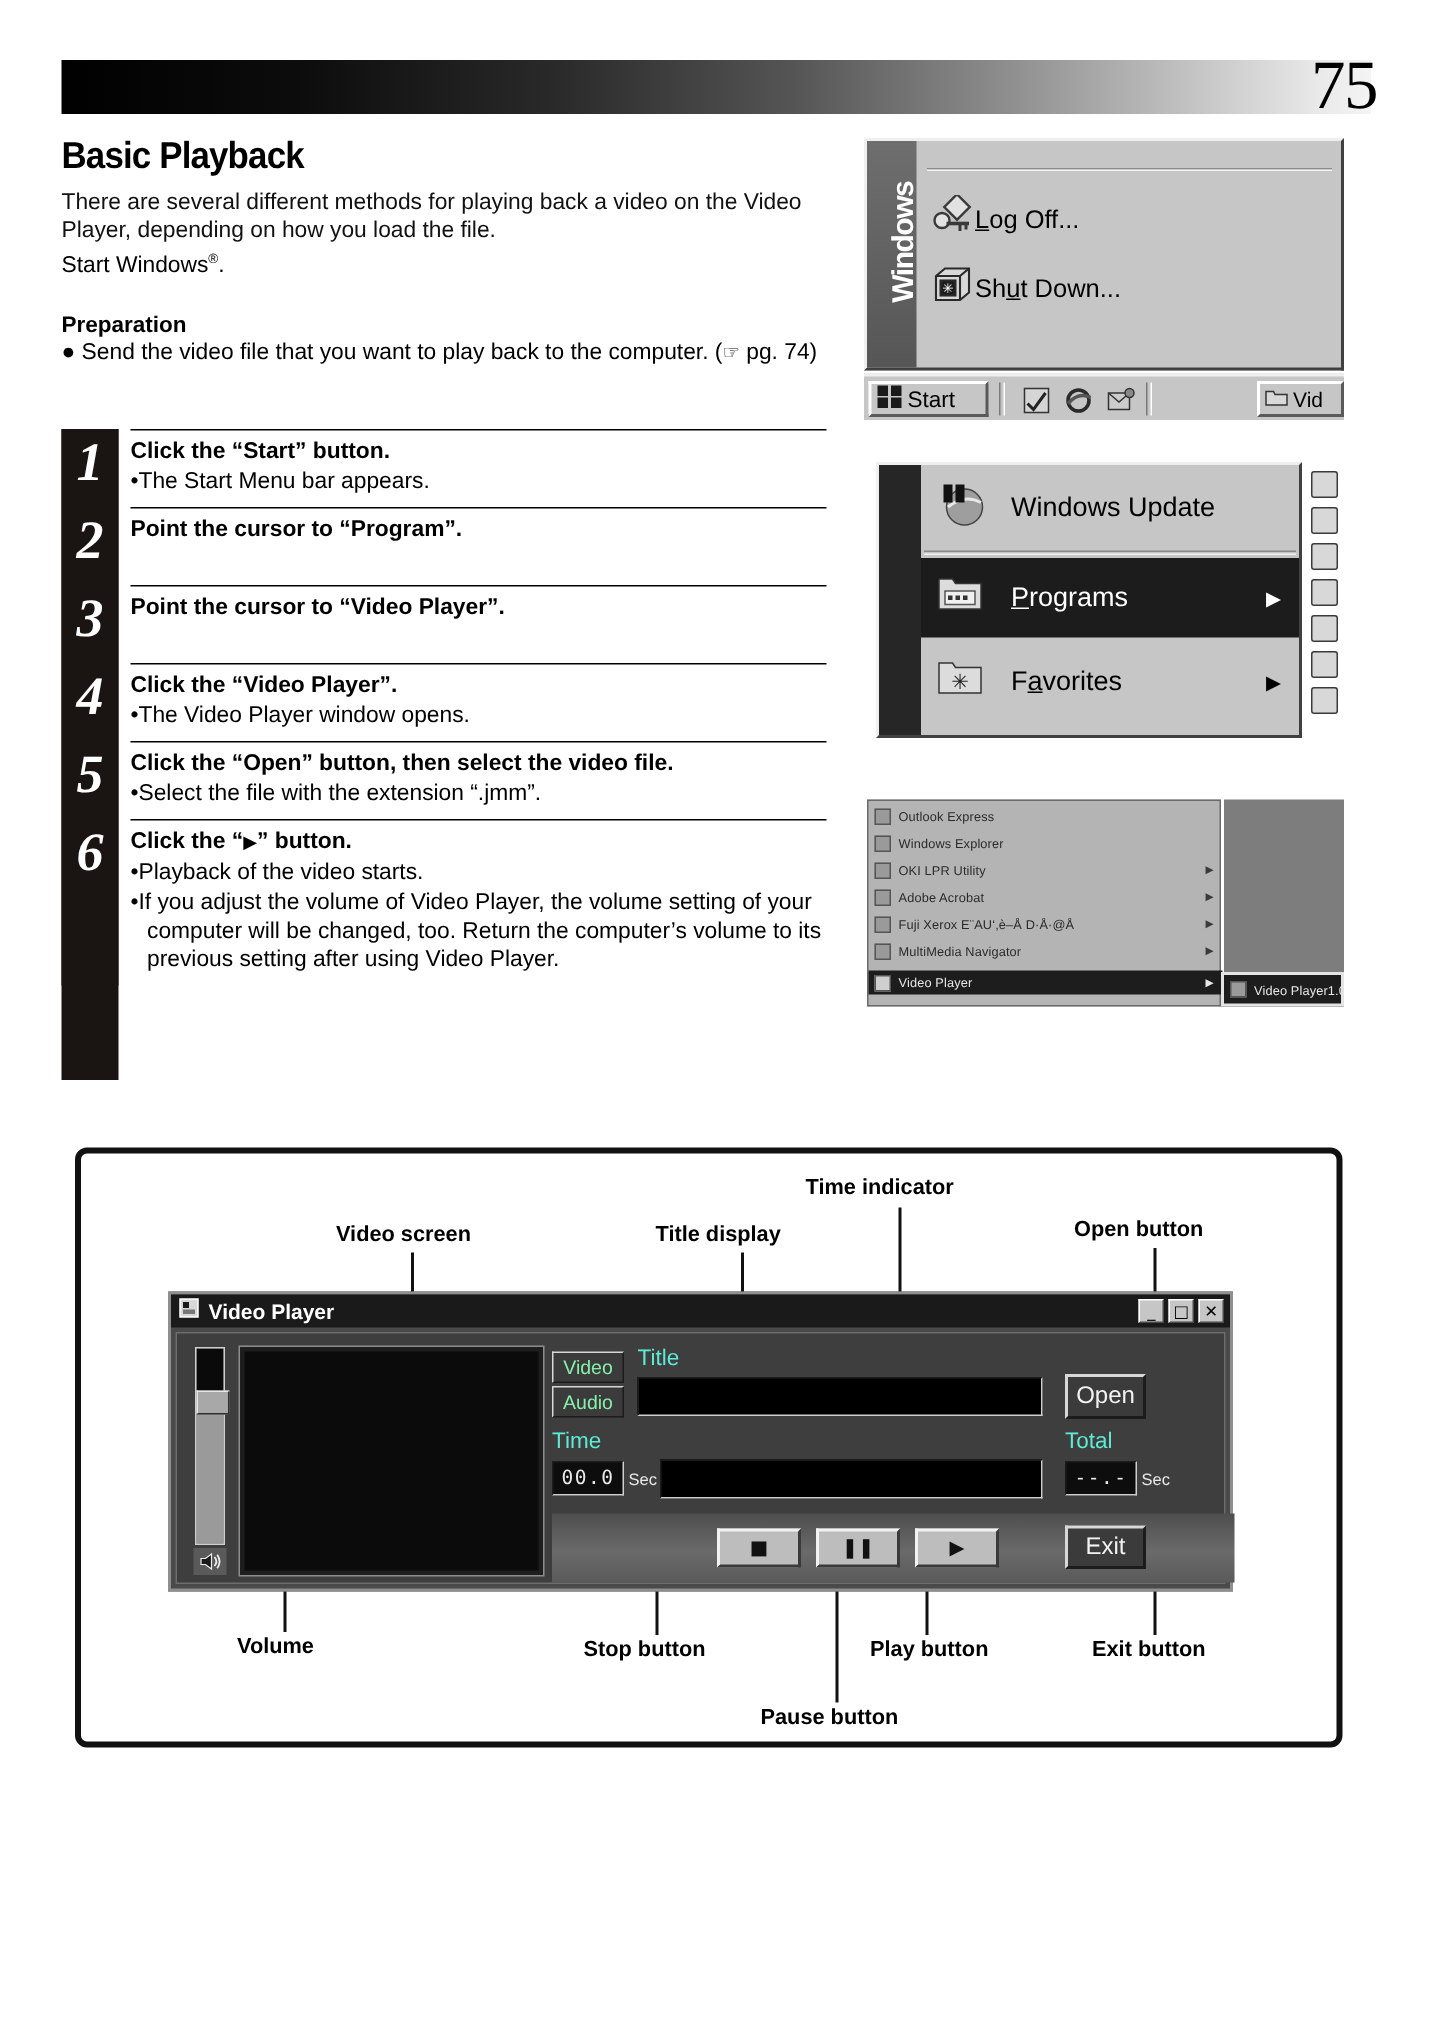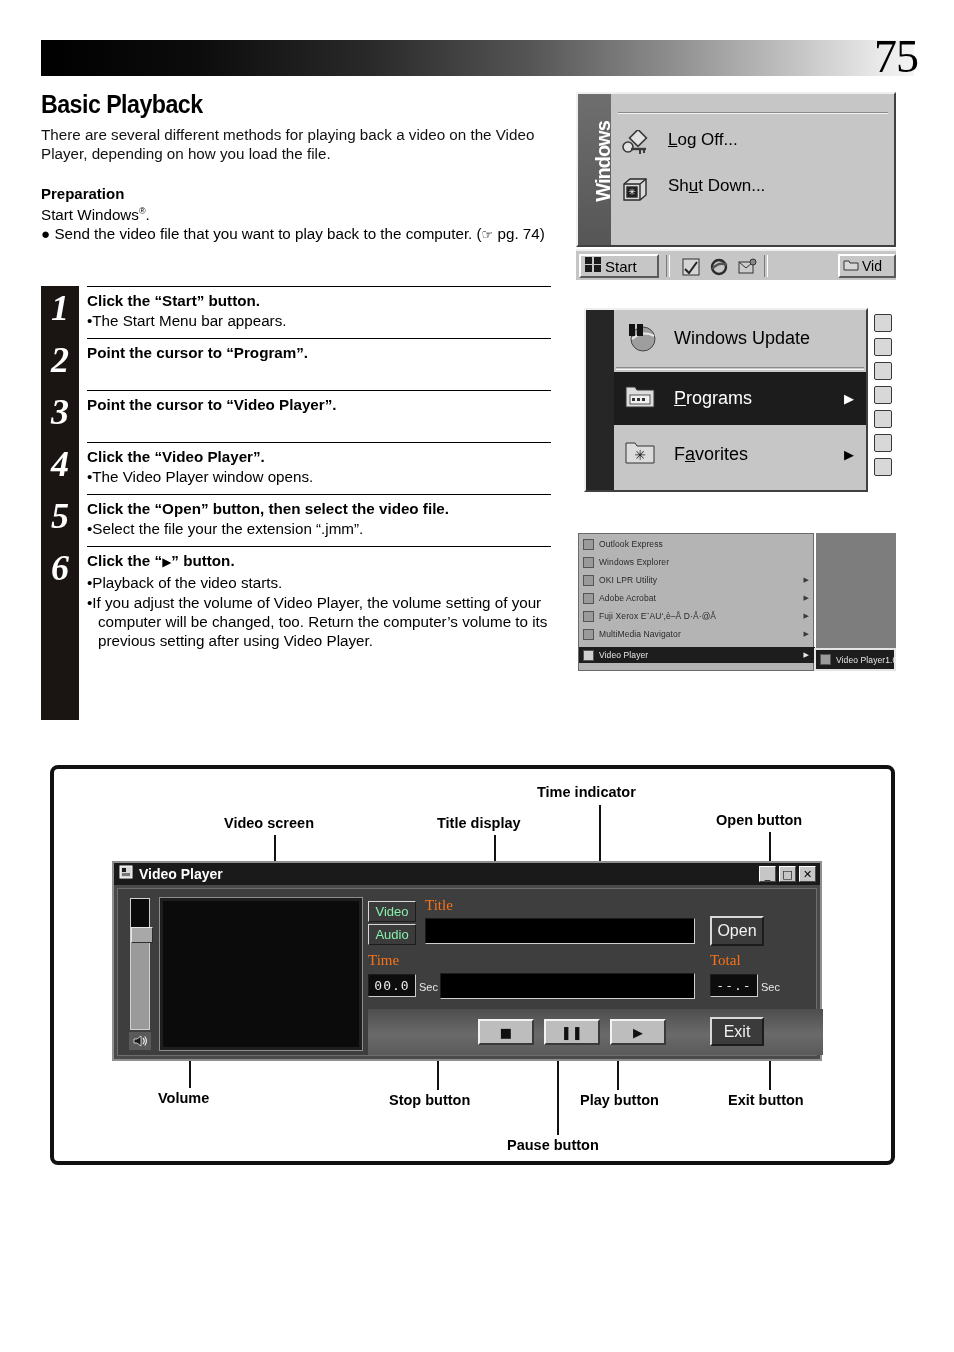--- a/index.html
+++ b/index.html
@@ -83,21 +83,21 @@
     background:linear-gradient(to bottom,#6e6e6e,#565656);
   }
   #s1-banner-text {
     position:absolute; left:-60px; top:56px; width:170px;
     transform:rotate(-90deg); transform-origin:center center;
     color:#fff; font-weight:bold; font-size:20px; letter-spacing:-1px;
     text-align:center; font-family:"Liberation Sans", sans-serif;
   }
   #s1-sep { position:absolute; left:40px; top:18px; width:270px; height:2px;
             border-top:1px solid #8a8a8a; border-bottom:1px solid #f2f2f2; }
-  .s1-item { position:absolute; left:42px; display:flex; align-items:flex-start; gap:18px; }
+  .s1-item { position:absolute; left:42px; display:flex; align-items:center; gap:0; }
   .s1-label { font-size:17px; color:#000; font-family:"Liberation Sans", sans-serif; }
   .s1-label u { text-decoration:underline; }
   #s1-taskbar {
     position:absolute; left:0; bottom:0; width:320px; height:31px;
     background:#c6c6c6; border-top:2px solid #efefef;
   }
   #s1-start {
     position:absolute; left:3px; top:3px; width:80px; height:24px;
     background:#c6c6c6; border-top:2px solid #fff; border-left:2px solid #fff;
     border-right:2px solid #5a5a5a; border-bottom:2px solid #5a5a5a;
@@ -209,21 +209,21 @@
     background:#0b0b0b; border:3px solid #1e1e1e; outline:1px solid #8d8d8d;
   }
 
   
   .vp-tab {
     position:absolute; width:48px; height:21px; background:#3b3b3b;
     border-top:1.5px solid #d8d8d8; border-left:1.5px solid #d8d8d8;
     border-right:1.5px solid #1c1c1c; border-bottom:1.5px solid #1c1c1c;
     color:#86efac; font-size:13px; display:flex; align-items:center; justify-content:center;
   }
-  .vp-lbl { position:absolute; color:#f97316; font-size:15px;font-family:Liberation Serif, serif; }
+  .vp-lbl { position:absolute; color:#5eead4; font-size:15px; }
   .vp-field {
     position:absolute; background:#000;
     border-top:1.5px solid #1c1c1c; border-left:1.5px solid #1c1c1c;
     border-right:1.5px solid #cfcfcf; border-bottom:1.5px solid #cfcfcf;
   }
   .vp-lcd {
     position:absolute; background:#0d0d0d;
     border-top:1.5px solid #1c1c1c; border-left:1.5px solid #1c1c1c;
     border-right:1.5px solid #cfcfcf; border-bottom:1.5px solid #cfcfcf;
     color:#e9e9e9; font-family:"DejaVu Sans Mono", monospace; font-size:13px;
@@ -249,22 +249,22 @@
 </style>
 </head>
 <body>
 
 <div id="header-band"></div>
 <div id="page-number">75</div>
 
 <div id="left-col">
   <h1 id="page-title">Basic Playback</h1>
   <p id="intro">There are several different methods for playing back a video on the Video Player, depending on how you load the file.</p>
+  <p id="prep-line"><span>Start Windows</span><span class="sup">®</span><span>.</span></p>
   <p id="prep-head">Preparation</p>
-  <p id="prep-line"><span>Start Windows</span><span class="sup">®</span><span>.</span></p>
   <p id="prep-bullet">● <span>Send the video file that you want to play back to the computer. (</span><span class="hand">☞</span> <span>pg. 74)</span></p>
 </div>
 
 <div id="steps">
   <div id="steps-bar"></div>
 
   <div class="step">
     <div class="step-num">1</div>
     <div class="step-body">
       <p class="step-title">Click the “Start” button.</p>
@@ -291,21 +291,21 @@
     <div class="step-body">
       <p class="step-title">Click the “Video Player”.</p>
       <p class="step-note">•<span>The Video Player window opens.</span></p>
     </div>
   </div>
 
   <div class="step">
     <div class="step-num">5</div>
     <div class="step-body">
       <p class="step-title">Click the “Open” button, then select the video file.</p>
-      <p class="step-note">•<span>Select the file your the extension “.jmm”.</span></p>
+      <p class="step-note">•<span>Select the file with the extension “.jmm”.</span></p>
     </div>
   </div>
 
   <div class="step">
     <div class="step-num">6</div>
     <div class="step-body">
       <p class="step-title"><span>Click the “</span><span class="tri">▶</span><span>” button.</span></p>
       <p class="step-note">•<span>Playback of the video starts.</span></p>
       <p class="step-note">•<span>If you adjust the volume of Video Player, the volume setting of your computer will be changed, too. Return the computer’s volume to its previous setting after using Video Player.</span></p>
     </div>

